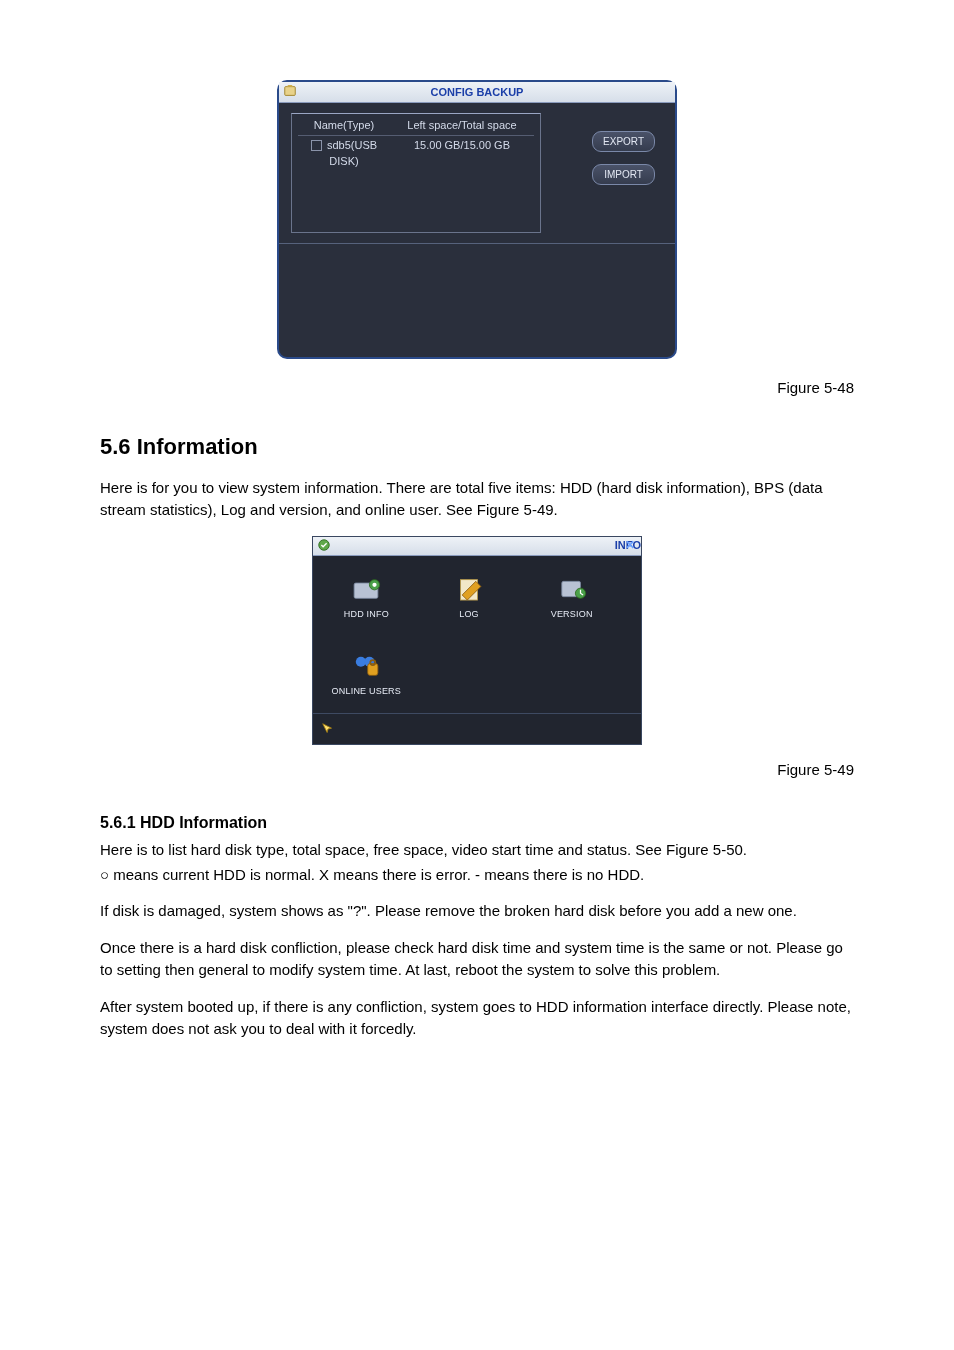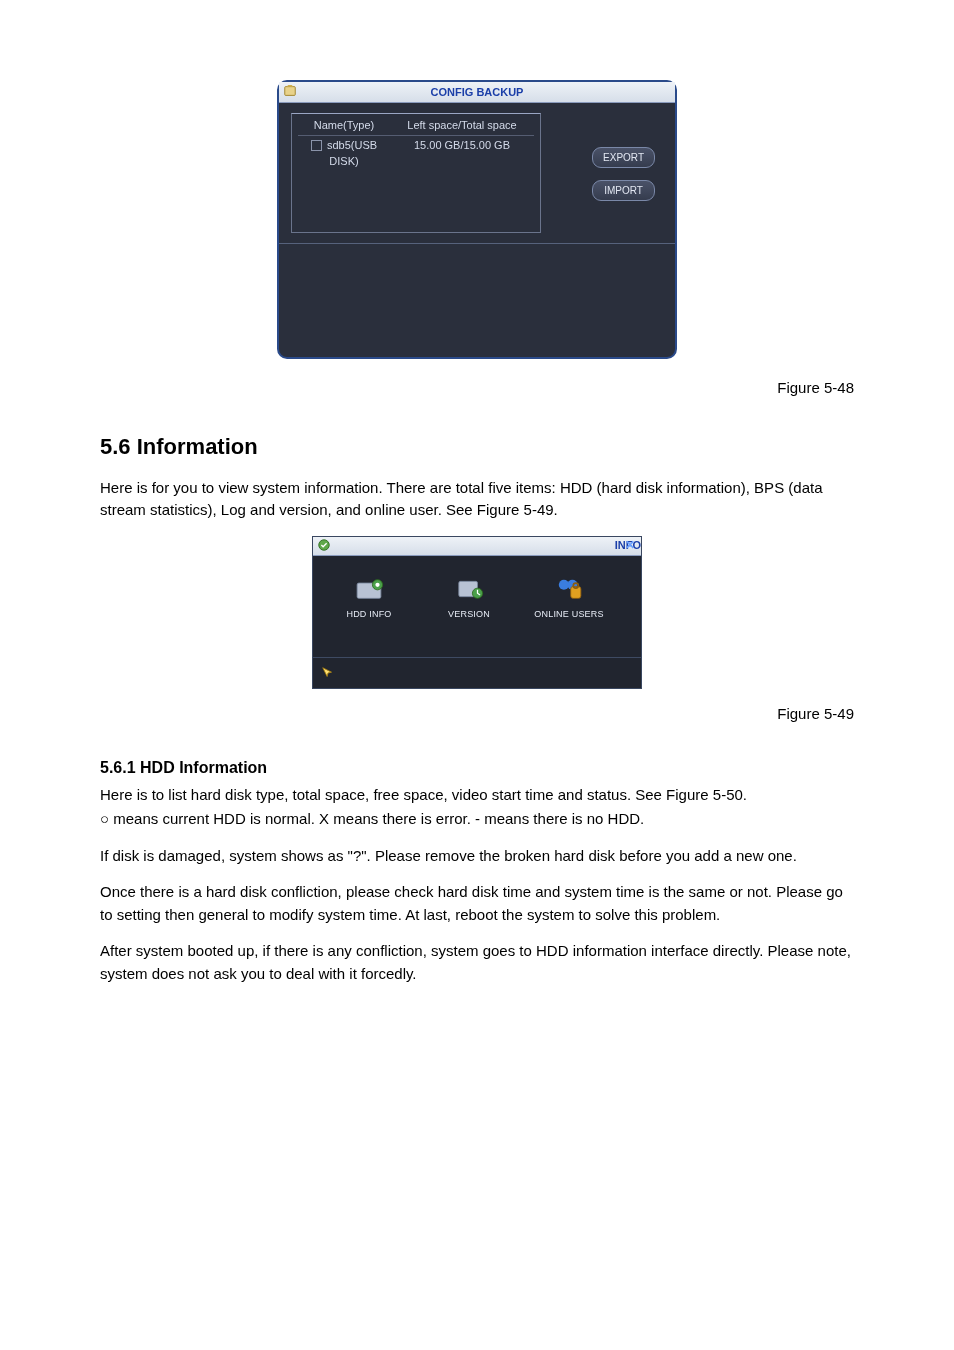--- a/index.html
+++ b/index.html
@@ -67,21 +67,21 @@
   }
   .dialog1 .listbox .c1 { width: 92px; text-align: center; }
   .dialog1 .listbox .c2 { flex: 1; text-align: center; }
   .dialog1 .listbox .hdrrow { border-bottom: 1px solid #555d72; color:#d4dbea;}
   .dialog1 .listbox .datarow { color:#d4dbea; }
   .dialog1 .listbox .chk {
     display:inline-block; width:9px; height:9px; border:1px solid #8a93a9; margin-right:2px; vertical-align:middle;
   }
   .dialog1 .sidebtns {
     position:absolute;
-    right: 20px; top: 44px;
+    right: 20px; top: 28px;
     display:flex; flex-direction:column; gap:12px;
   }
   .pillbtn {
     border: 1px solid #7a88a8;
     border-radius: 9px;
     padding: 2px 10px;
     font-size: 10px;
     color: #e2e7f2;
     background: linear-gradient(#4a5268,#353c4e);
     text-align:center;
@@ -123,21 +123,21 @@
   .dialog2 .tb2 .ticon2 {
     position:absolute; left:4px; top:1px; width:14px;height:14px;
   }
   .dialog2 .tb2 .xicon {
     position:absolute; right:4px; top:2px; width:12px;height:12px;
     color:#6aa0ff; font-size:12px; line-height:12px;
   }
   .dialog2 .grid {
     display:grid;
     grid-template-columns: repeat(3, 1fr);
-    gap: 8px;
+    gap: 16px;
     padding: 12px 26px 6px 10px;
   }
   .dialog2 .item {
     display:flex; flex-direction:column; align-items:center; gap:4px;
     padding: 6px 0 8px 0;
   }
   .dialog2 .item .icn { width:34px; height:30px; }
   .dialog2 .ilabel { font-size:9px; letter-spacing:0.2px; color:#e6ebf5;}
   .dialog2 .footer {
     border-top:1px solid #3e4a62;
@@ -203,20 +203,27 @@
     <div class="item">
       <svg class="icn" viewBox="0 0 40 34">
         <rect x="6" y="10" width="28" height="18" rx="2" fill="#b8c2d4" stroke="#7a889e"></rect>
         <circle cx="30" cy="12" r="6" fill="#4aa04a" stroke="#2d6a1e"></circle>
         <circle cx="30" cy="12" r="2.5" fill="#fff"></circle>
       </svg>
       <span class="ilabel">HDD INFO</span>
     </div>
     <div class="item">
       <svg class="icn" viewBox="0 0 40 34">
+        <rect x="10" y="6" width="20" height="24" fill="#f2e8c8" stroke="#b89a4a"></rect>
+        <path d="M28 8l6 6-16 16-6-6z" fill="#e0a020" stroke="#8a5c10"></path>
+      </svg>
+      <span class="ilabel">LOG</span>
+    </div>
+    <div class="item">
+      <svg class="icn" viewBox="0 0 40 34">
         <rect x="8" y="8" width="22" height="18" rx="2" fill="#b8c2d4" stroke="#7a889e"></rect>
         <circle cx="30" cy="22" r="6" fill="#4aa04a" stroke="#2d6a1e"></circle>
         <path d="M30 18v4l3 2" stroke="#fff" stroke-width="1.5" fill="none"></path>
       </svg>
       <span class="ilabel">VERSION</span>
     </div>
     <div class="item">
       <svg class="icn" viewBox="0 0 40 34">
         <circle cx="14" cy="12" r="6" fill="#3a7de0"></circle>
         <circle cx="24" cy="12" r="6" fill="#3a7de0"></circle>

